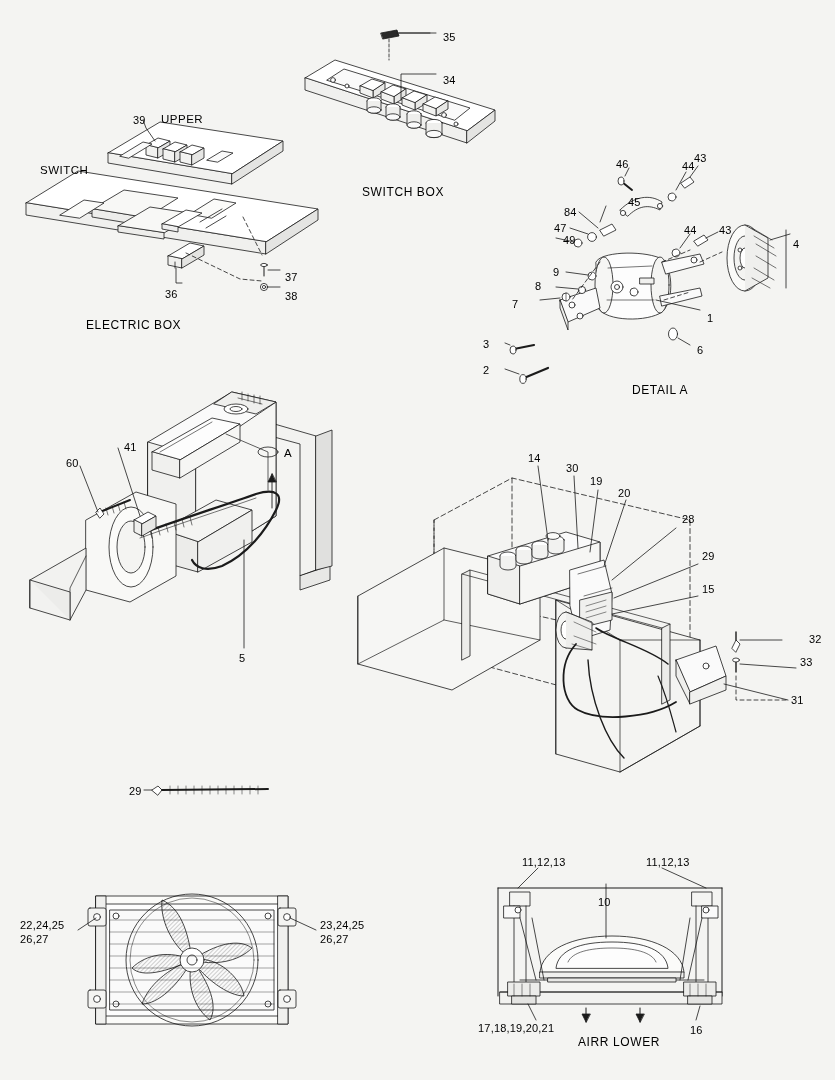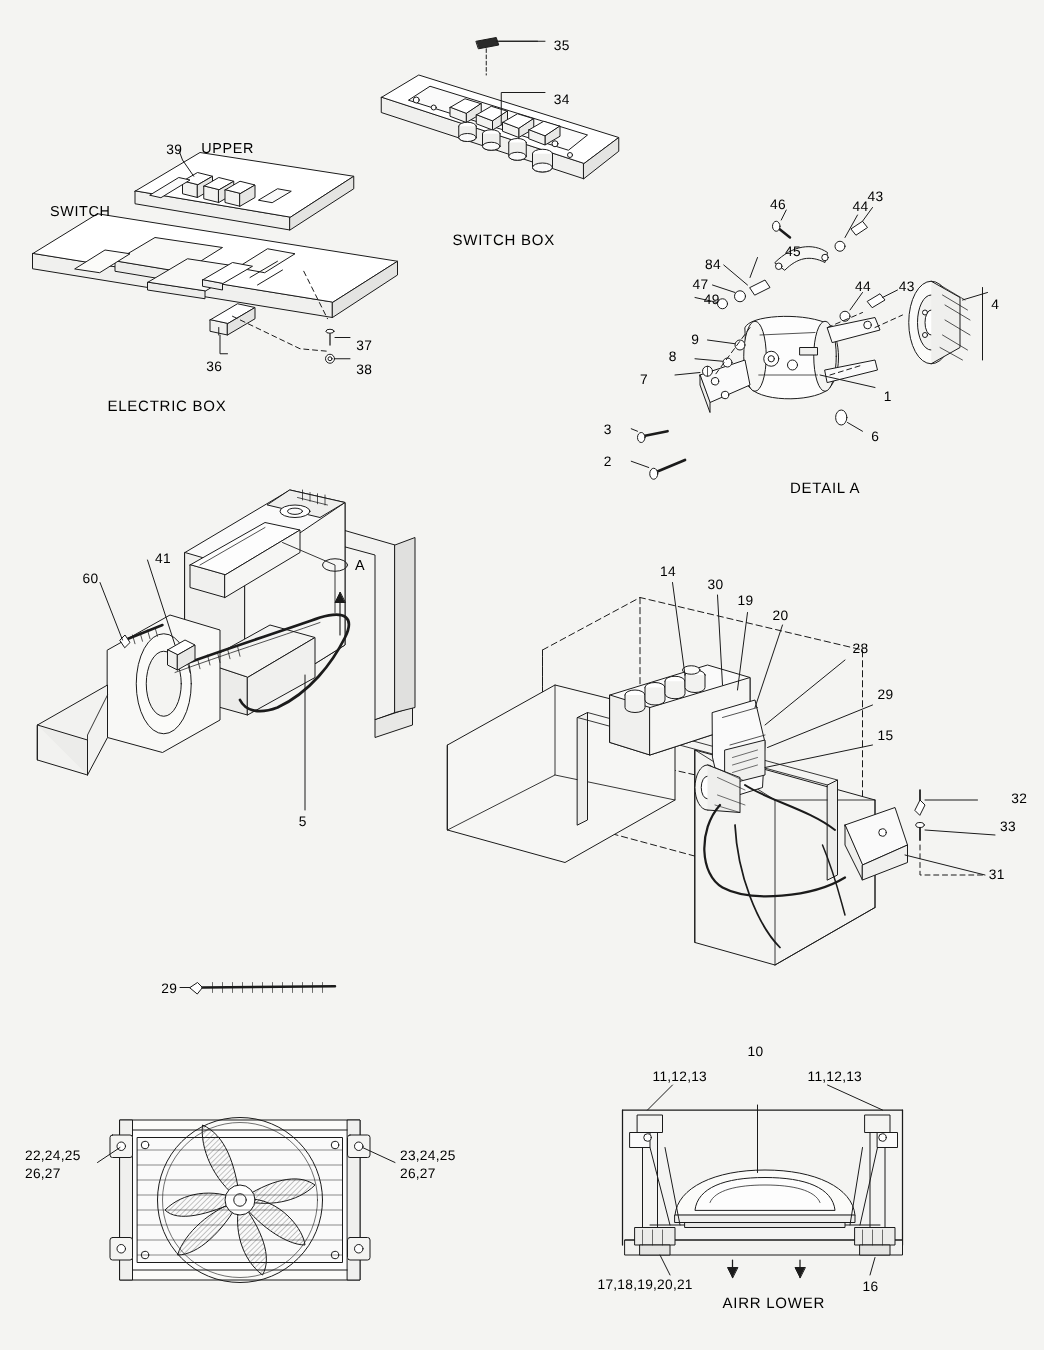--- a/index.html
+++ b/index.html
@@ -521,21 +521,21 @@
   <div class="lbl" style="left:566px; top:462px;">30</div>
   <div class="lbl" style="left:590px; top:475px;">19</div>
   <div class="lbl" style="left:618px; top:487px;">20</div>
   <div class="lbl" style="left:682px; top:513px;">28</div>
   <div class="lbl" style="left:702px; top:550px;">29</div>
   <div class="lbl" style="left:702px; top:583px;">15</div>
   <div class="lbl" style="left:786px; top:633px;margin-left:23px;">32</div>
   <div class="lbl" style="left:800px; top:656px;">33</div>
   <div class="lbl" style="left:791px; top:694px;">31</div>
   <div class="lbl" style="left:129px; top:785px;">29</div>
-  <div class="lbl" style="left:598px; top:836px;">10</div>
+  <div class="lbl" style="left:598px; top:896px;">10</div>
   <div class="lbl" style="left:690px; top:1024px;">16</div>
 
   <div class="lbl" style="left:20px; top:919px;">22,24,25</div>
   <div class="lbl" style="left:20px; top:933px;">26,27</div>
   <div class="lbl" style="left:320px; top:919px;">23,24,25</div>
   <div class="lbl" style="left:320px; top:933px;">26,27</div>
   <div class="lbl" style="left:522px; top:856px;">11,12,13</div>
   <div class="lbl" style="left:646px; top:856px;">11,12,13</div>
   <div class="lbl" style="left:478px; top:1022px;">17,18,19,20,21</div>
 

